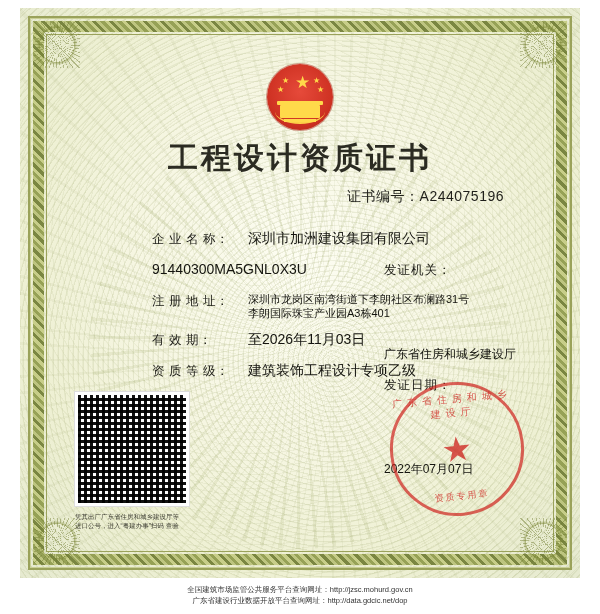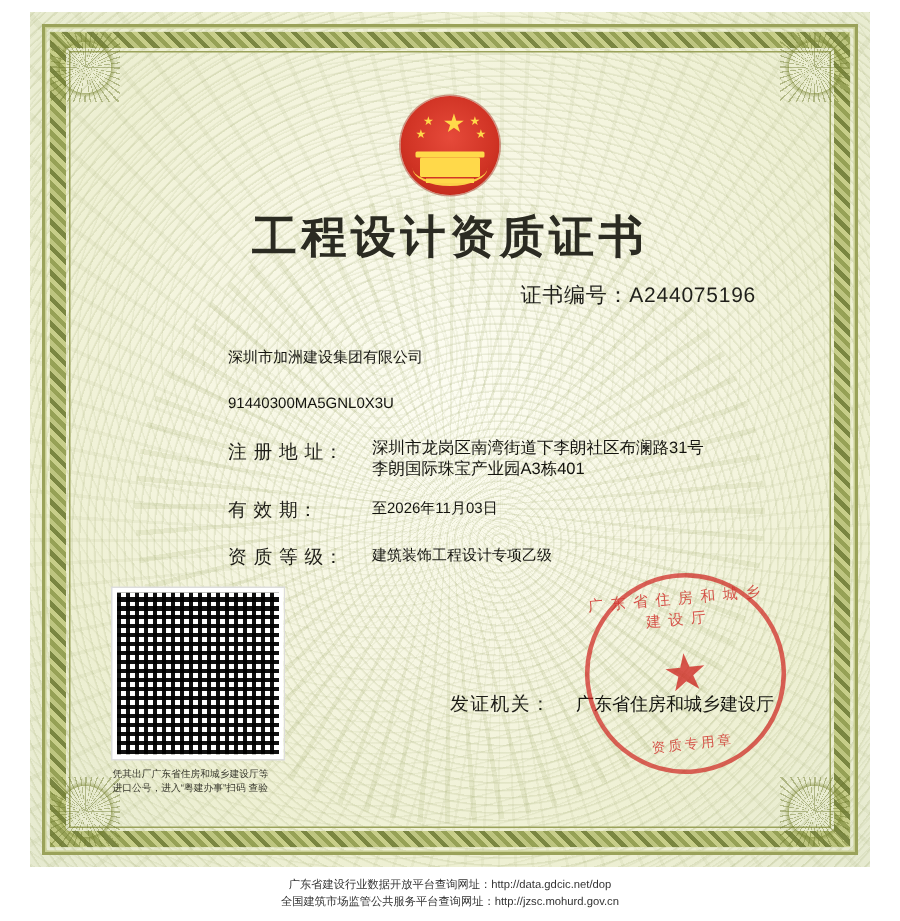--- a/index.html
+++ b/index.html
@@ -190,21 +190,21 @@
   }
   .field-label {
     width: 96px;
     flex: 0 0 96px;
     font-size: 12.5px;
     color: #1d1d17;
     letter-spacing: 0.5px;
     line-height: 18px;
   }
   .field-value {
-    font-size: 10px;
+    font-size: 14px;
     color: #14140f;
     line-height: 15px;
     padding-top: 1px;
     max-width: 232px;
   }
   .field-row.addr .field-value { line-height: 13.5px; font-size: 11px; }
 
   
   .qr-block {
     position: absolute;
@@ -236,20 +236,21 @@
     right: 64px;
     bottom: 86px;
     text-align: left;
   }
   .issuer-row {
     display: flex;
     align-items: baseline;
     margin-bottom: 14px;
     font-size: 12.5px;
     color: #1d1d17;
+    flex-direction: column;
   }
   .issuer-label {
     flex: 0 0 84px;
     letter-spacing: 1px;
   }
   .issuer-value {
     font-size: 12px;
     color: #14140f;
   }
 
@@ -333,20 +334,21 @@
     </div>
 
     <div class="title">工程设计资质证书</div>
 
     <div class="cert-no">
       <span>证书编号：</span><span>A244075196</span>
     </div>
 
     <div class="fields">
       <div class="field-row">
+        <div class="field-label">企 业 名 称：</div>
         <div class="field-value">深圳市加洲建设集团有限公司</div>
       </div>
       <div class="field-row">
         <div class="field-value">91440300MA5GNL0X3U</div>
       </div>
       <div class="field-row addr">
         <div class="field-label">注 册 地 址：</div>
         <div class="field-value">深圳市龙岗区南湾街道下李朗社区布澜路31号李朗国际珠宝产业园A3栋401</div>
       </div>
       <div class="field-row">
@@ -364,27 +366,31 @@
       <div class="qr-note">凭其出厂广东省住房和城乡建设厅等
 进口公号，进入“粤建办事”扫码
 查验</div>
     </div>
 
     <div class="issuer">
       <div class="issuer-row">
         <div class="issuer-label">发证机关：</div>
         <div class="issuer-value">广东省住房和城乡建设厅</div>
       </div>
+      <div class="issuer-row">
+        <div class="issuer-label">发证日期：</div>
+        <div class="issuer-value">2022年07月07日</div>
+      </div>
     </div>
 
     <div class="seal">
       <div class="seal-text-top">广东省住房和城乡建设厅</div>
       <div class="seal-star">★</div>
       <div class="seal-text-bottom">资质专用章</div>
     </div>
   </div>
 
   <div class="footer">
+    <div>全国建筑市场监管公共服务平台查询网址：http://jzsc.mohurd.gov.cn</div>
     <div>广东省建设行业数据开放平台查询网址：http://data.gdcic.net/dop</div>
-    <div>全国建筑市场监管公共服务平台查询网址：http://jzsc.mohurd.gov.cn</div>
   </div>
 
 </div>
 
 </body></html>

